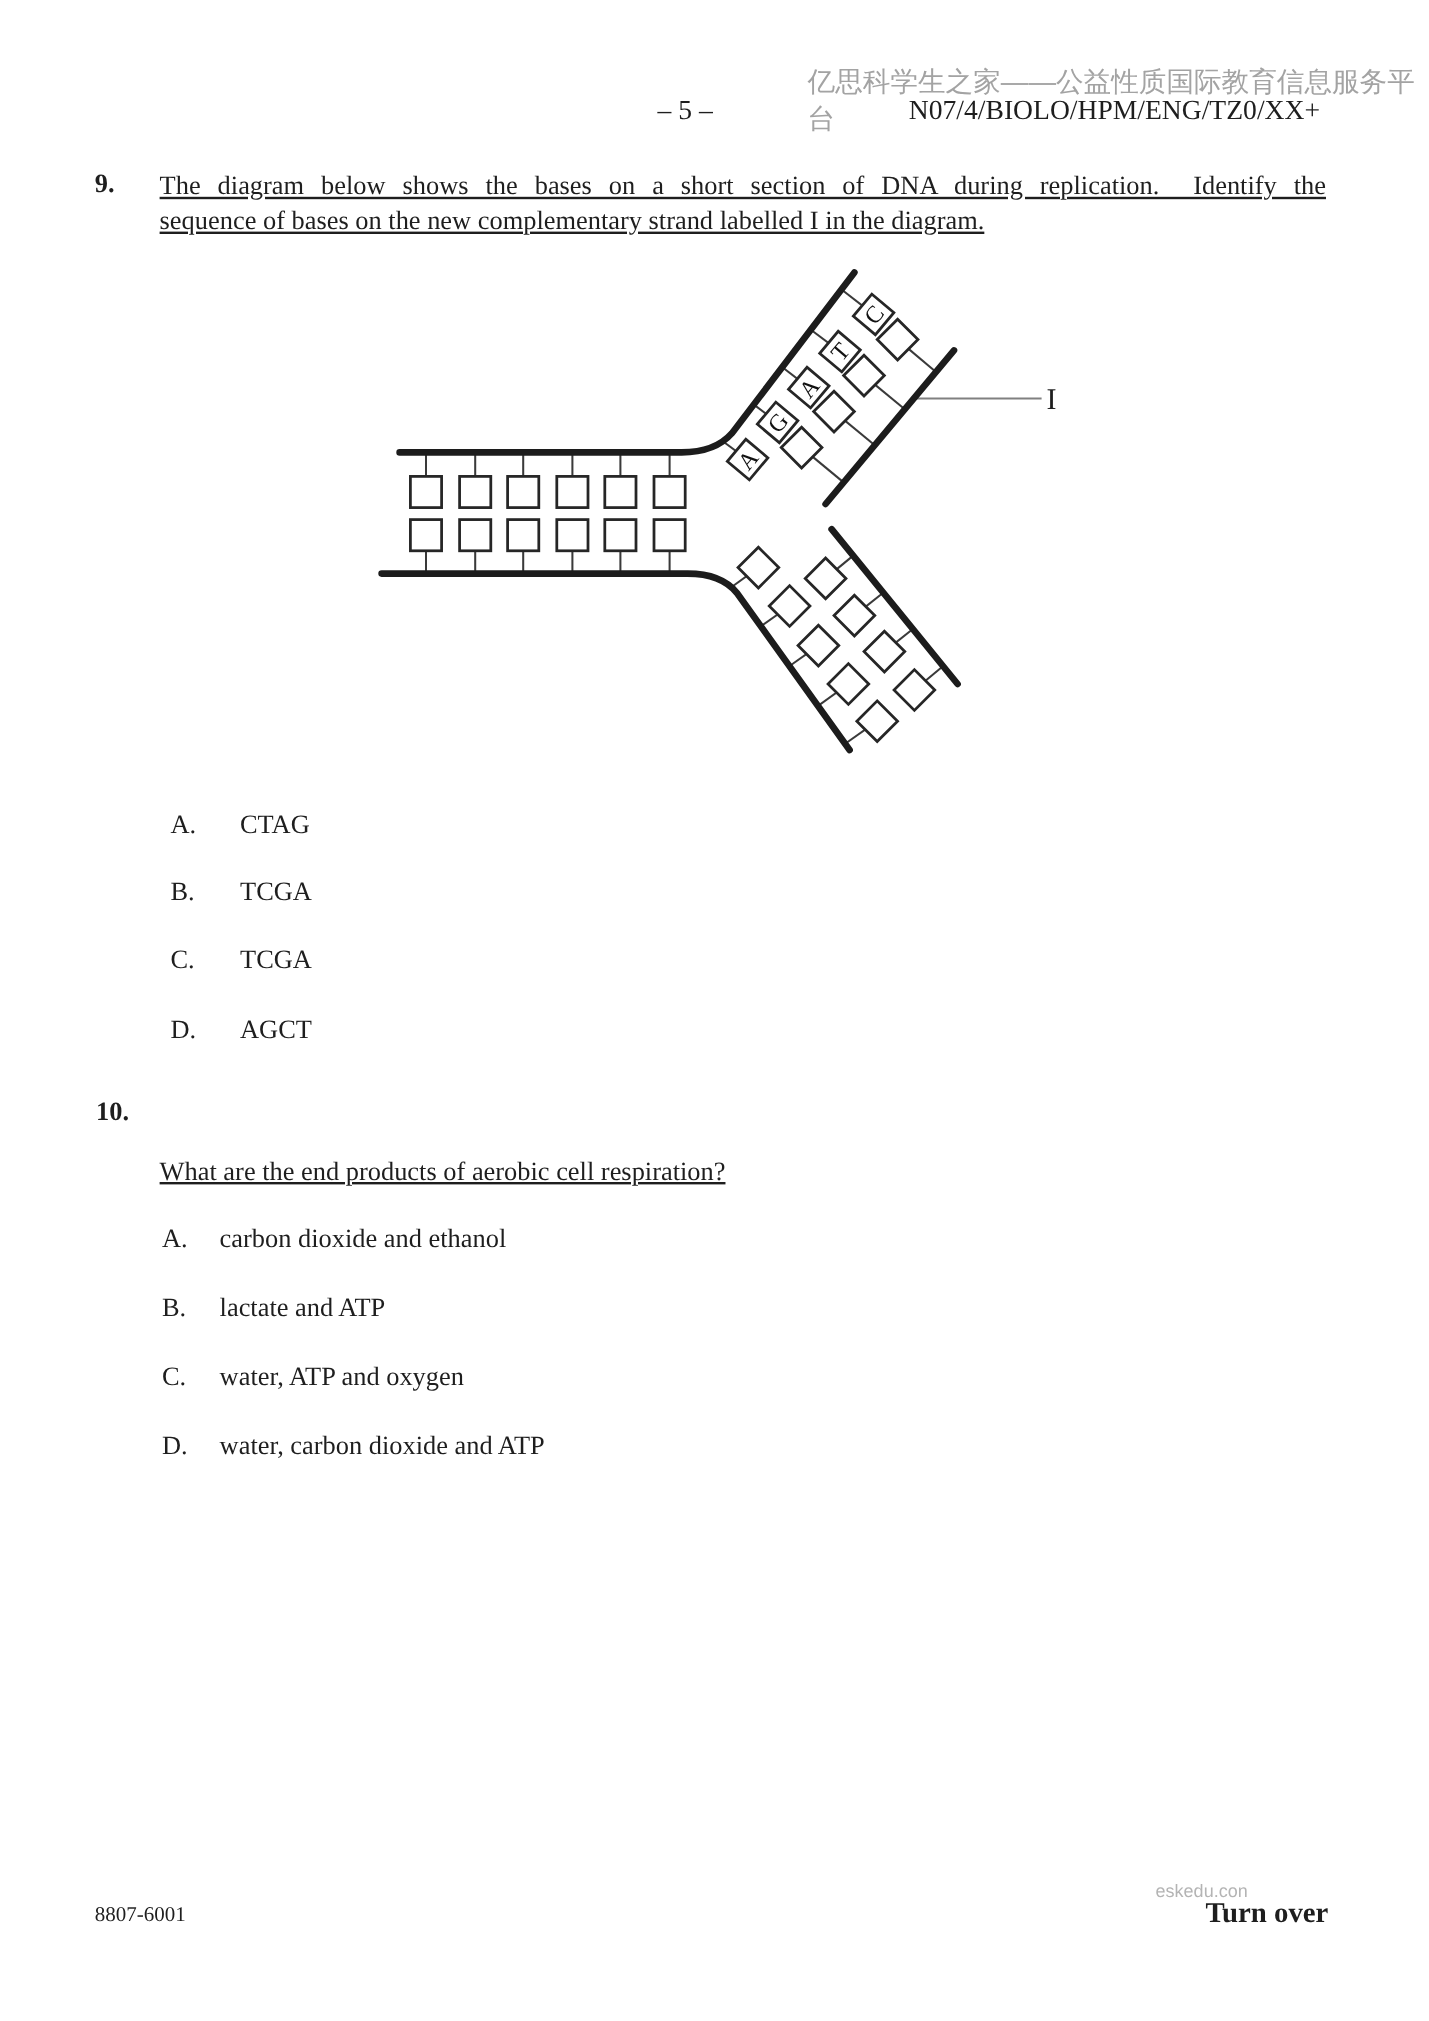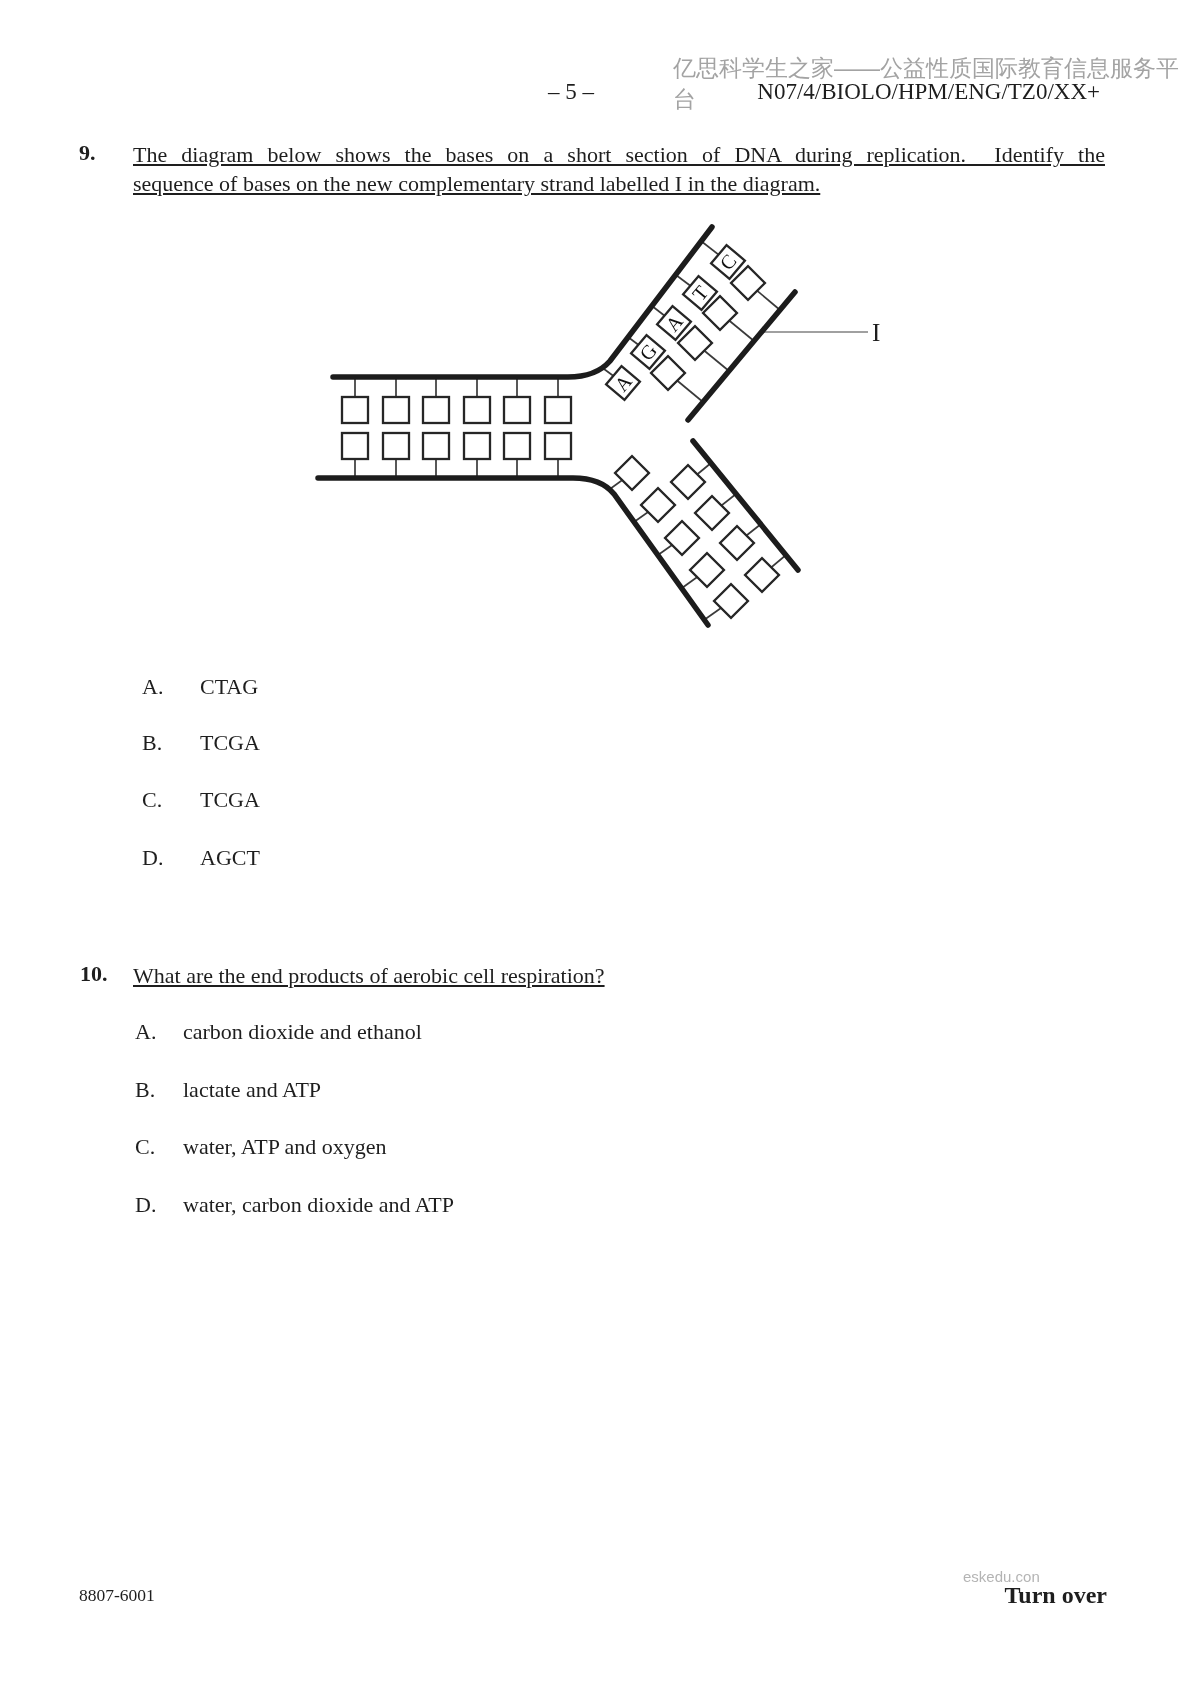--- a/index.html
+++ b/index.html
@@ -150,21 +150,21 @@
 
   <div class="abs opt-letter" style="left:142px;top:674px;">A.</div>
   <div class="abs opt-text" style="left:200px;top:674px;">CTAG</div>
   <div class="abs opt-letter" style="left:142px;top:730px;">B.</div>
   <div class="abs opt-text" style="left:200px;top:730px;">TCGA</div>
   <div class="abs opt-letter" style="left:142px;top:787px;">C.</div>
   <div class="abs opt-text" style="left:200px;top:787px;">TCGA</div>
   <div class="abs opt-letter" style="left:142px;top:845px;">D.</div>
   <div class="abs opt-text" style="left:200px;top:845px;">AGCT</div>
 
-  <div class="abs q-number" style="left:80px;top:961px;">10.</div>
+  <div class="abs q-number" style="left:80px;top:913px;">10.</div>
   <div class="abs q-line" style="left:133px;top:961px;">What are the end products of aerobic cell respiration?</div>
 
   <div class="abs opt-letter" style="left:135px;top:1019px;">A.</div>
   <div class="abs opt-text" style="left:183px;top:1019px;">carbon dioxide and ethanol</div>
   <div class="abs opt-letter" style="left:135px;top:1077px;">B.</div>
   <div class="abs opt-text" style="left:183px;top:1077px;">lactate and ATP</div>
   <div class="abs opt-letter" style="left:135px;top:1134px;">C.</div>
   <div class="abs opt-text" style="left:183px;top:1134px;">water, ATP and oxygen</div>
   <div class="abs opt-letter" style="left:135px;top:1192px;">D.</div>
   <div class="abs opt-text" style="left:183px;top:1192px;">water, carbon dioxide and ATP</div>

